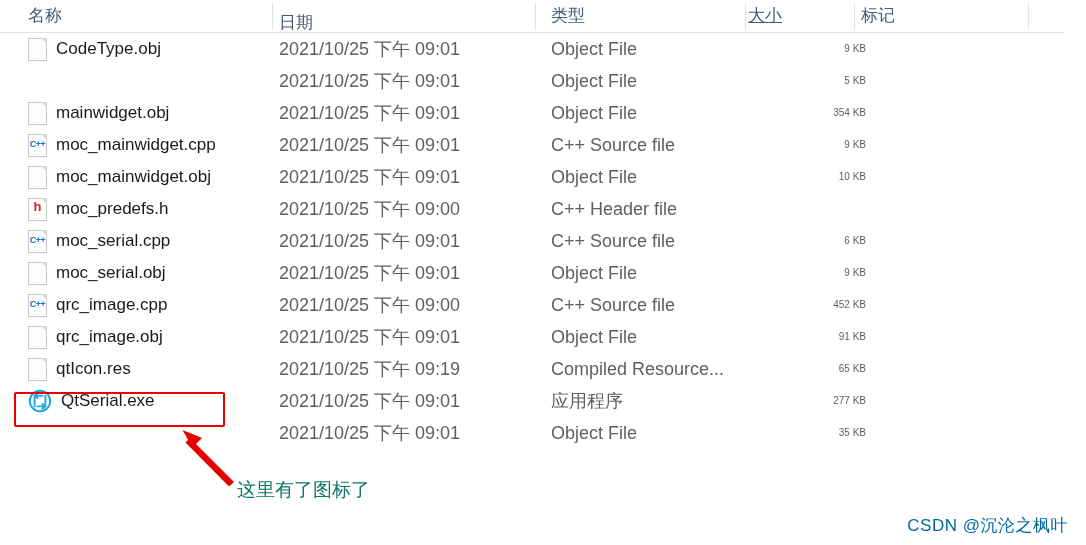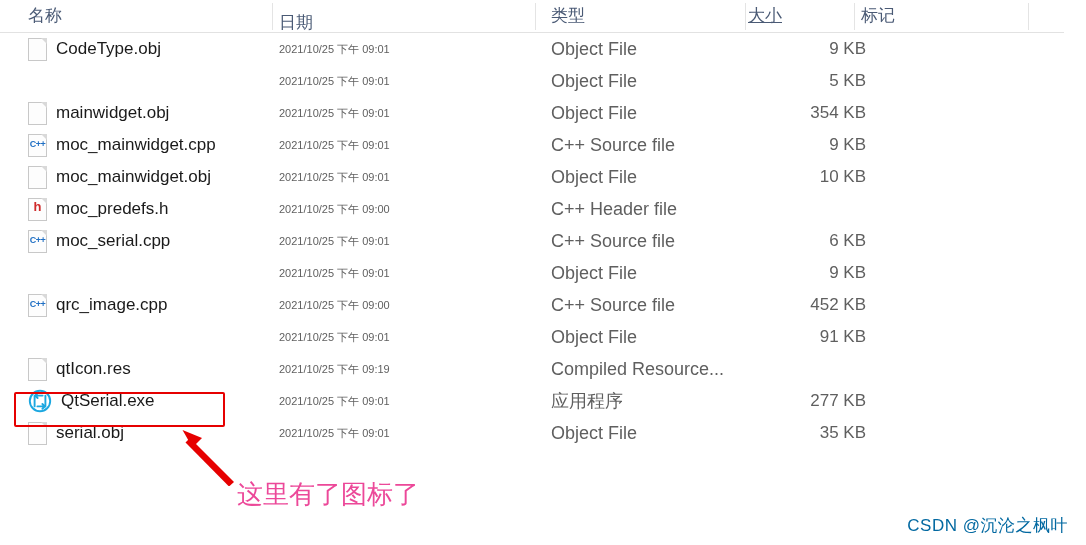--- a/index.html
+++ b/index.html
@@ -66,42 +66,42 @@
     font-size: 17px;
     color: #1a1a1a;
     margin-left: 9px;
   }
   .cell-date {
     position: absolute;
     left: 279px;
     top: 0;
     height: 32px;
     line-height: 32px;
-    font-size: 11px;
+    font-size: 18px;
     color: #5f5f5f;
     white-space: nowrap;
   }
   .cell-type {
     position: absolute;
     left: 551px;
     top: 0;
     height: 32px;
     line-height: 32px;
     font-size: 18px;
     color: #5f5f5f;
     white-space: nowrap;
   }
   .cell-size {
     position: absolute;
     left: 700px;
     width: 166px;
     top: 0;
     height: 32px;
     line-height: 32px;
-    font-size: 17px;
+    font-size: 10px;
     color: #5f5f5f;
     text-align: right;
     white-space: nowrap;
   }
 
   
   .ficon {
     position: relative;
     width: 19px;
     height: 23px;
@@ -154,22 +154,22 @@
     height: 35px;
     border: 2px solid #e60000;
     border-radius: 2px;
     box-sizing: border-box;
     pointer-events: none;
   }
   .annot-text {
     position: absolute;
     left: 237px;
     top: 477px;
-    font-size: 26px;
-    color: #ec4899;
+    font-size: 19px;
+    color: #0f766e;
     white-space: nowrap;
     font-family: "Liberation Sans", "DejaVu Sans", sans-serif;
   }
   .annot-arrow {
     position: absolute;
     left: 182px;
     top: 428px;
     width: 60px;
     height: 58px;
     pointer-events: none;
@@ -276,75 +276,83 @@
           <span class="fold"></span>
           <span class="glyph cpp">C++</span>
         </span>
         <span class="fname">moc_serial.cpp</span>
       </div>
       <div class="cell-date">2021/10/25 下午 09:01</div>
       <div class="cell-type">C++ Source file</div>
       <div class="cell-size">6 KB</div>
     </div>
     <div class="row">
+      <div class="cell-name">
+        <span class="ficon">
+          <span class="page"></span>
+          <span class="fold"></span>
+        </span>
+        <span class="fname">moc_serial.obj</span>
+      </div>
       <div class="cell-date">2021/10/25 下午 09:01</div>
       <div class="cell-type">Object File</div>
       <div class="cell-size">9 KB</div>
     </div>
     <div class="row">
       <div class="cell-name">
         <span class="ficon">
           <span class="page"></span>
           <span class="fold"></span>
           <span class="glyph cpp">C++</span>
         </span>
         <span class="fname">qrc_image.cpp</span>
       </div>
       <div class="cell-date">2021/10/25 下午 09:00</div>
       <div class="cell-type">C++ Source file</div>
       <div class="cell-size">452 KB</div>
     </div>
     <div class="row">
+      <div class="cell-name">
+        <span class="ficon">
+          <span class="page"></span>
+          <span class="fold"></span>
+        </span>
+        <span class="fname">qrc_image.obj</span>
+      </div>
       <div class="cell-date">2021/10/25 下午 09:01</div>
       <div class="cell-type">Object File</div>
       <div class="cell-size">91 KB</div>
     </div>
     <div class="row">
       <div class="cell-name">
         <span class="ficon">
           <span class="page"></span>
           <span class="fold"></span>
         </span>
         <span class="fname">qtIcon.res</span>
       </div>
       <div class="cell-date">2021/10/25 下午 09:19</div>
       <div class="cell-type">Compiled Resource...</div>
+      <div class="cell-size">65 KB</div>
     </div>
     <div class="row">
       <div class="cell-name">
         <span class="exeicon"><svg width="24" height="24" viewBox="0 0 24 24" xmlns="http://www.w3.org/2000/svg">
             <circle cx="12" cy="12" r="10.2" fill="none" stroke="#1ba7e0" stroke-width="1.9"></circle>
             <path d="M14.6 6.6 L7.0 6.6 M7.0 6.6 L9.6 4.2 M7.0 6.6 L9.6 9.0" fill="none" stroke="#1ba7e0" stroke-width="1.9" stroke-linecap="round" stroke-linejoin="round"></path>
             <path d="M9.4 17.4 L17.0 17.4 M17.0 17.4 L14.4 15.0 M17.0 17.4 L14.4 19.8" fill="none" stroke="#1ba7e0" stroke-width="1.9" stroke-linecap="round" stroke-linejoin="round"></path>
             <path d="M6.6 6.6 L6.6 17.4 M17.4 6.6 L17.4 17.4" fill="none" stroke="#1ba7e0" stroke-width="1.9" stroke-linecap="round"></path>
           </svg></span>
         <span class="fname">QtSerial.exe</span>
       </div>
       <div class="cell-date">2021/10/25 下午 09:01</div>
       <div class="cell-type">应用程序</div>
       <div class="cell-size">277 KB</div>
     </div>
     <div class="row">
-      <div class="cell-name">
-        <span class="ficon">
-          <span class="page"></span>
-          <span class="fold"></span>
-        </span>
-        <span class="fname">serial.obj</span>
-      </div>
       <div class="cell-date">2021/10/25 下午 09:01</div>
       <div class="cell-type">Object File</div>
       <div class="cell-size">35 KB</div>
     </div>
   </div>
 
 <div class="redbox"></div>
 
 <div class="annot-arrow">
   <svg width="60" height="58" viewBox="0 0 60 58" xmlns="http://www.w3.org/2000/svg">

